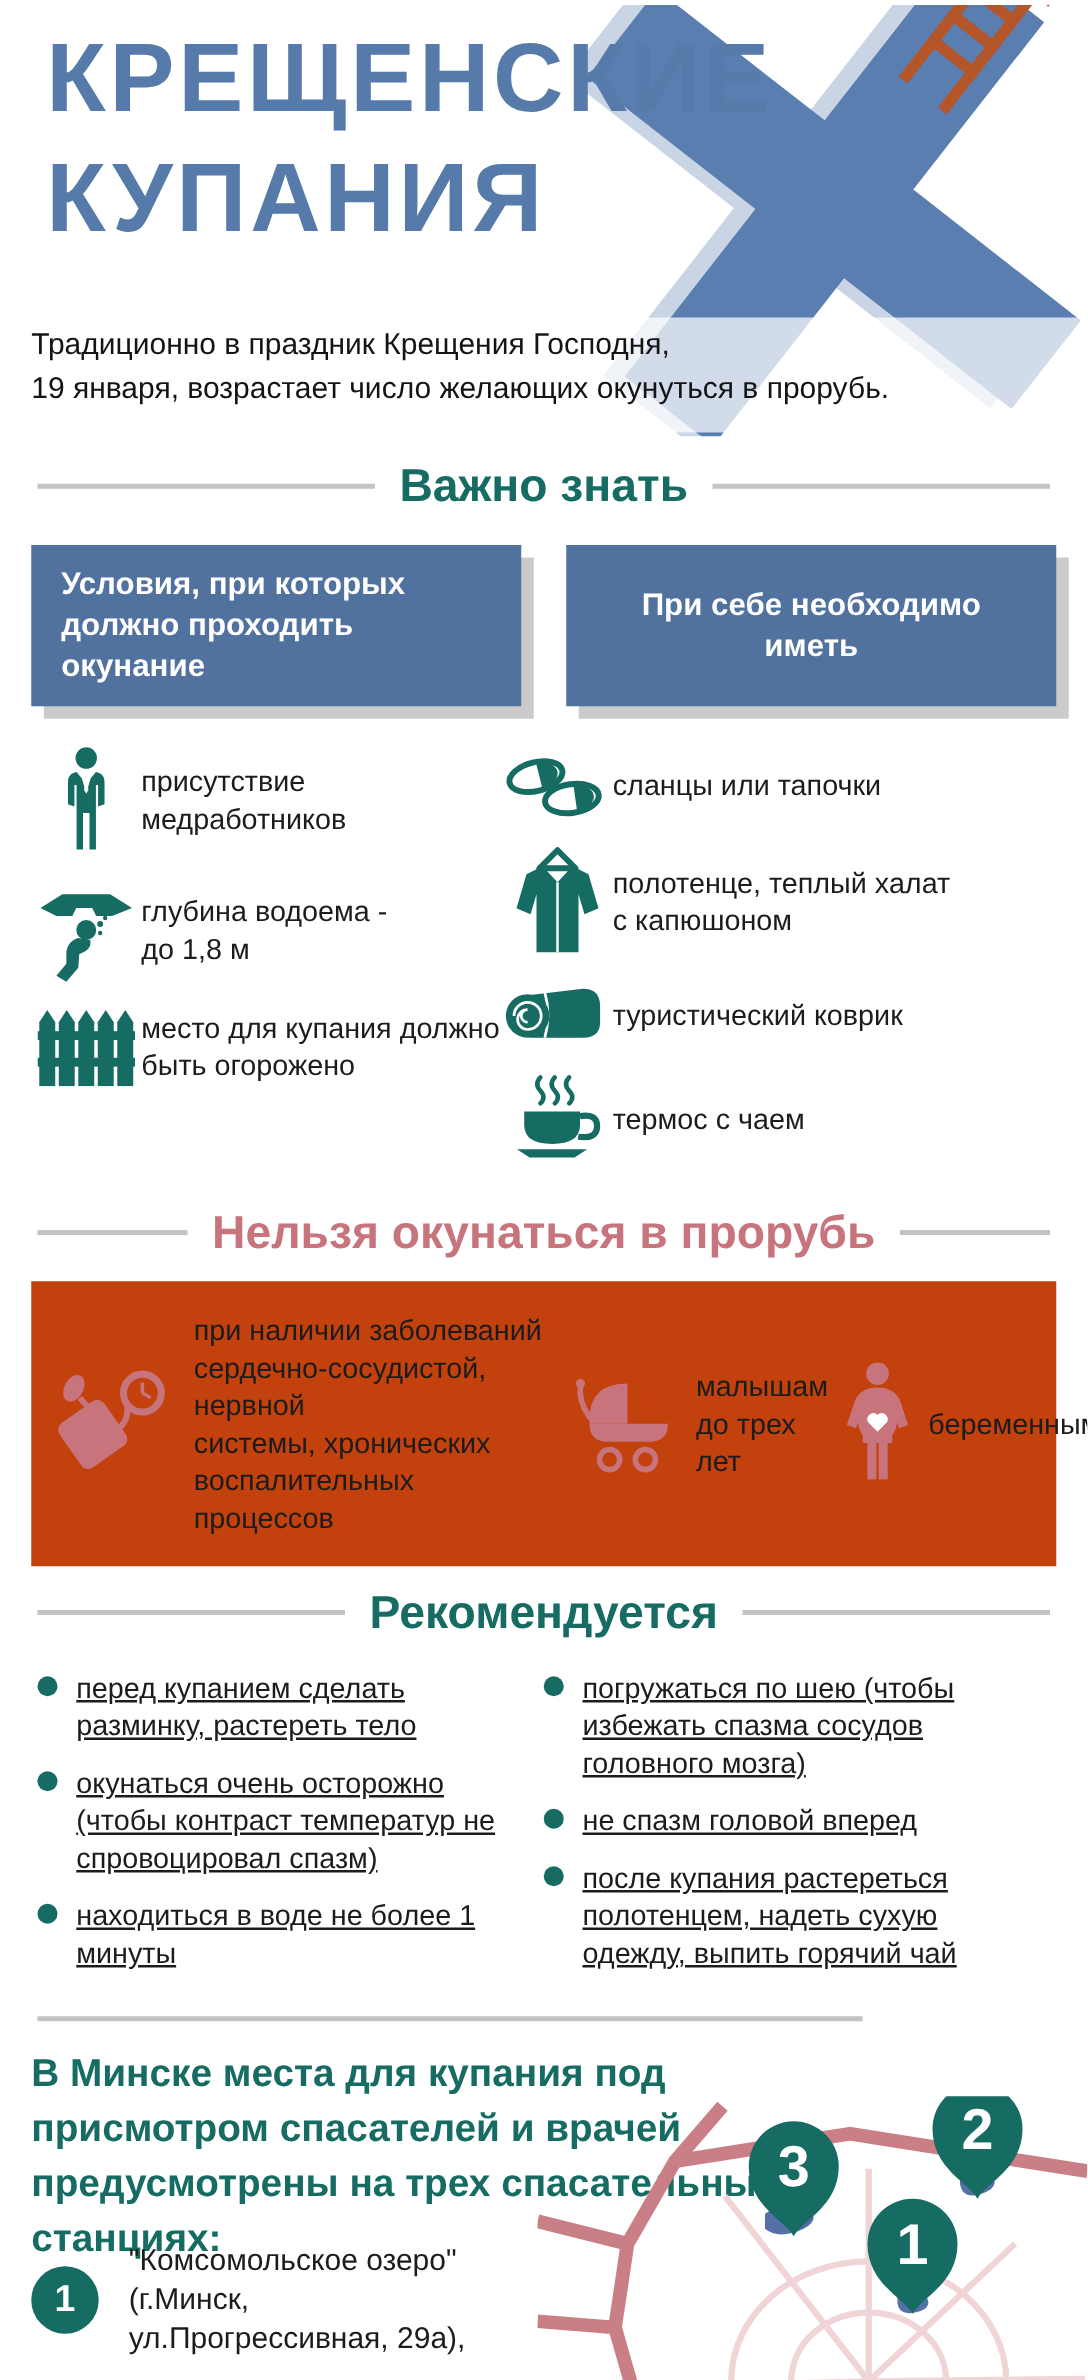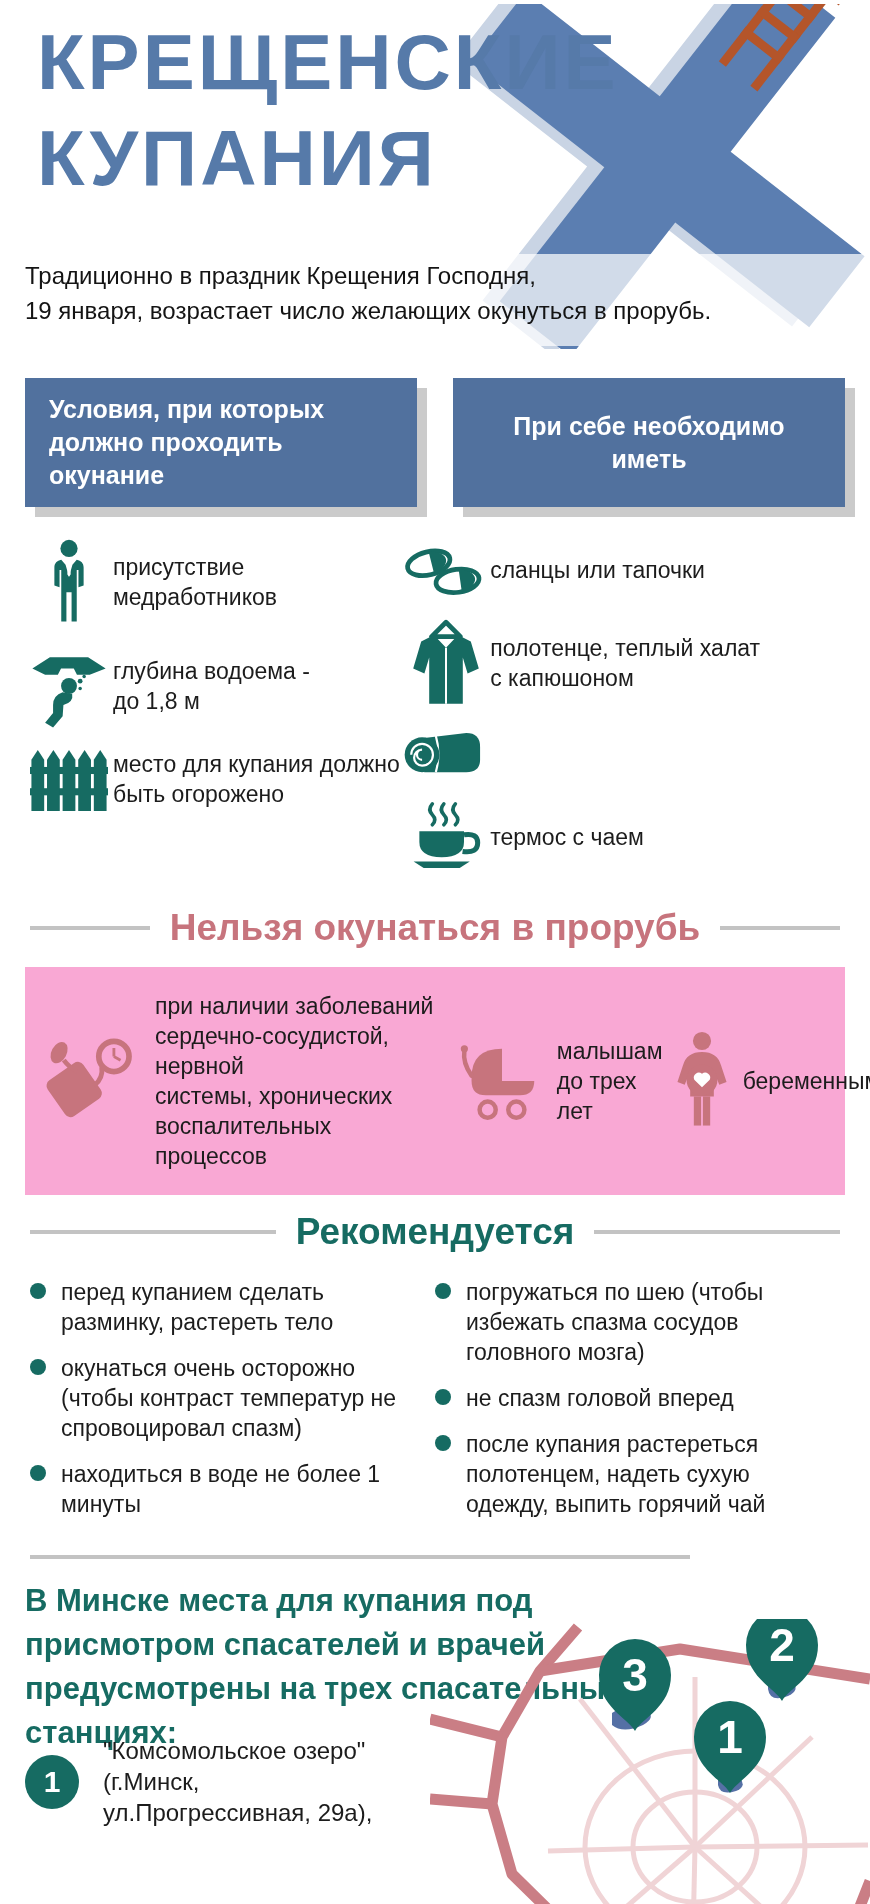--- a/index.html
+++ b/index.html
@@ -39,31 +39,31 @@
   .cols { display:flex; margin:32px 25px 0; }
   .col-l { width:46%; } .col-r { width:54%; }
   .item { display:flex; align-items:center; margin-bottom:18px; }
   .item .ic { width:88px; flex-shrink:0; display:flex; justify-content:center; }
   .item .tx { font-size:23px; line-height:30px; }
   .ticon { fill:#166b62; }
   .picon { fill:#c7747d; }
 
   
   .forbid-box {
-    margin:18px 25px 0; background:#f9a8d4; padding:24px 18px 24px 10px;
+    margin:18px 25px 0; background:#c2410c; padding:24px 18px 24px 10px;
     display:flex; align-items:center;
   }
   .forbid-item { display:flex; align-items:center; }
   .forbid-item .tx { font-size:23px; line-height:30px; }
   .fi-1 { width:52%; } .fi-2 { width:27%; } .fi-3 { width:21%; }
   .forbid-item .ic { flex-shrink:0; display:flex; justify-content:center; }
 
   
   .rec-cols { display:flex; margin:24px 30px 0; }
-  .rec-col { width:50%; padding-right:14px; box-sizing:border-box; }
+  .rec-col { width:50%; padding-right:14px; box-sizing:border-box;text-decoration:underline; }
   .bullet { display:flex; gap:15px; margin-bottom:16px; }
   .bullet .dot { width:16px; height:16px; border-radius:50%; background:#166b62; flex-shrink:0; margin-top:6px; }
   .bullet .tx { font-size:23px; line-height:30px; }
 
   .divider { height:4px; background:#c3c3c3; margin:20px 180px 0 30px; }
 
   
   .minsk { position:relative; height:418px; margin-top:16px; }
   .minsk-head { position:absolute; left:25px; top:4px; width:700px;
     color:#166b62; font-weight:bold; font-size:31px; line-height:44px; }
@@ -101,20 +101,25 @@
     <div class="title">
       <div>КРЕЩЕНСКИЕ</div>
       <div>КУПАНИЯ</div>
     </div>
     <div class="intro">
       <div>Традиционно в праздник Крещения Господня,</div>
       <div>19 января, возрастает число желающих окунуться в прорубь.</div>
     </div>
   </div>
 
+  <div class="sec-head">
+    <div class="rule"></div>
+    <div class="txt">Важно знать</div>
+    <div class="rule"></div>
+  </div>
 
   <div class="boxes">
     <div class="bluebox">Условия, при которых должно проходить окунание</div>
     <div class="bluebox center">При себе необходимо иметь</div>
   </div>
 
   <div class="cols">
 
     <div class="col-l">
       <div class="item">
@@ -187,20 +192,21 @@
       </div>
       <div class="item">
         <span class="ic">
           <svg width="92" height="58" viewBox="0 0 120 80">
             <path class="ticon" d="M30 18 L88 11 Q107 11 107 30 L107 48 Q107 65 88 65 L30 65 Z"></path>
             <path d="M46 15 q7 24 0 50" stroke="#ffffff" stroke-width="3" fill="none"></path>
             <circle class="ticon" cx="27" cy="41" r="24"></circle>
             <path d="M27 41 m-15 0 a15 15 0 1 1 15 15 a11 11 0 1 1 0 -22 a7 7 0 1 0 0 14" stroke="#ffffff" stroke-width="3" fill="none"></path>
           </svg>
         </span>
+        <span class="tx pre">туристический коврик</span>
       </div>
       <div class="item">
         <span class="ic">
           <svg width="80" height="72" viewBox="0 0 110 100">
             <g stroke="#166b62" stroke-width="5" fill="none" stroke-linecap="round">
               <path d="M36 4 q-7 8 0 15 q7 7 0 14"></path>
               <path d="M52 4 q-7 8 0 15 q7 7 0 14"></path>
               <path d="M68 4 q-7 8 0 15 q7 7 0 14"></path>
             </g>
             <path class="ticon" d="M18 42 H80 V57 Q80 78 49 78 Q18 78 18 57 Z"></path>

